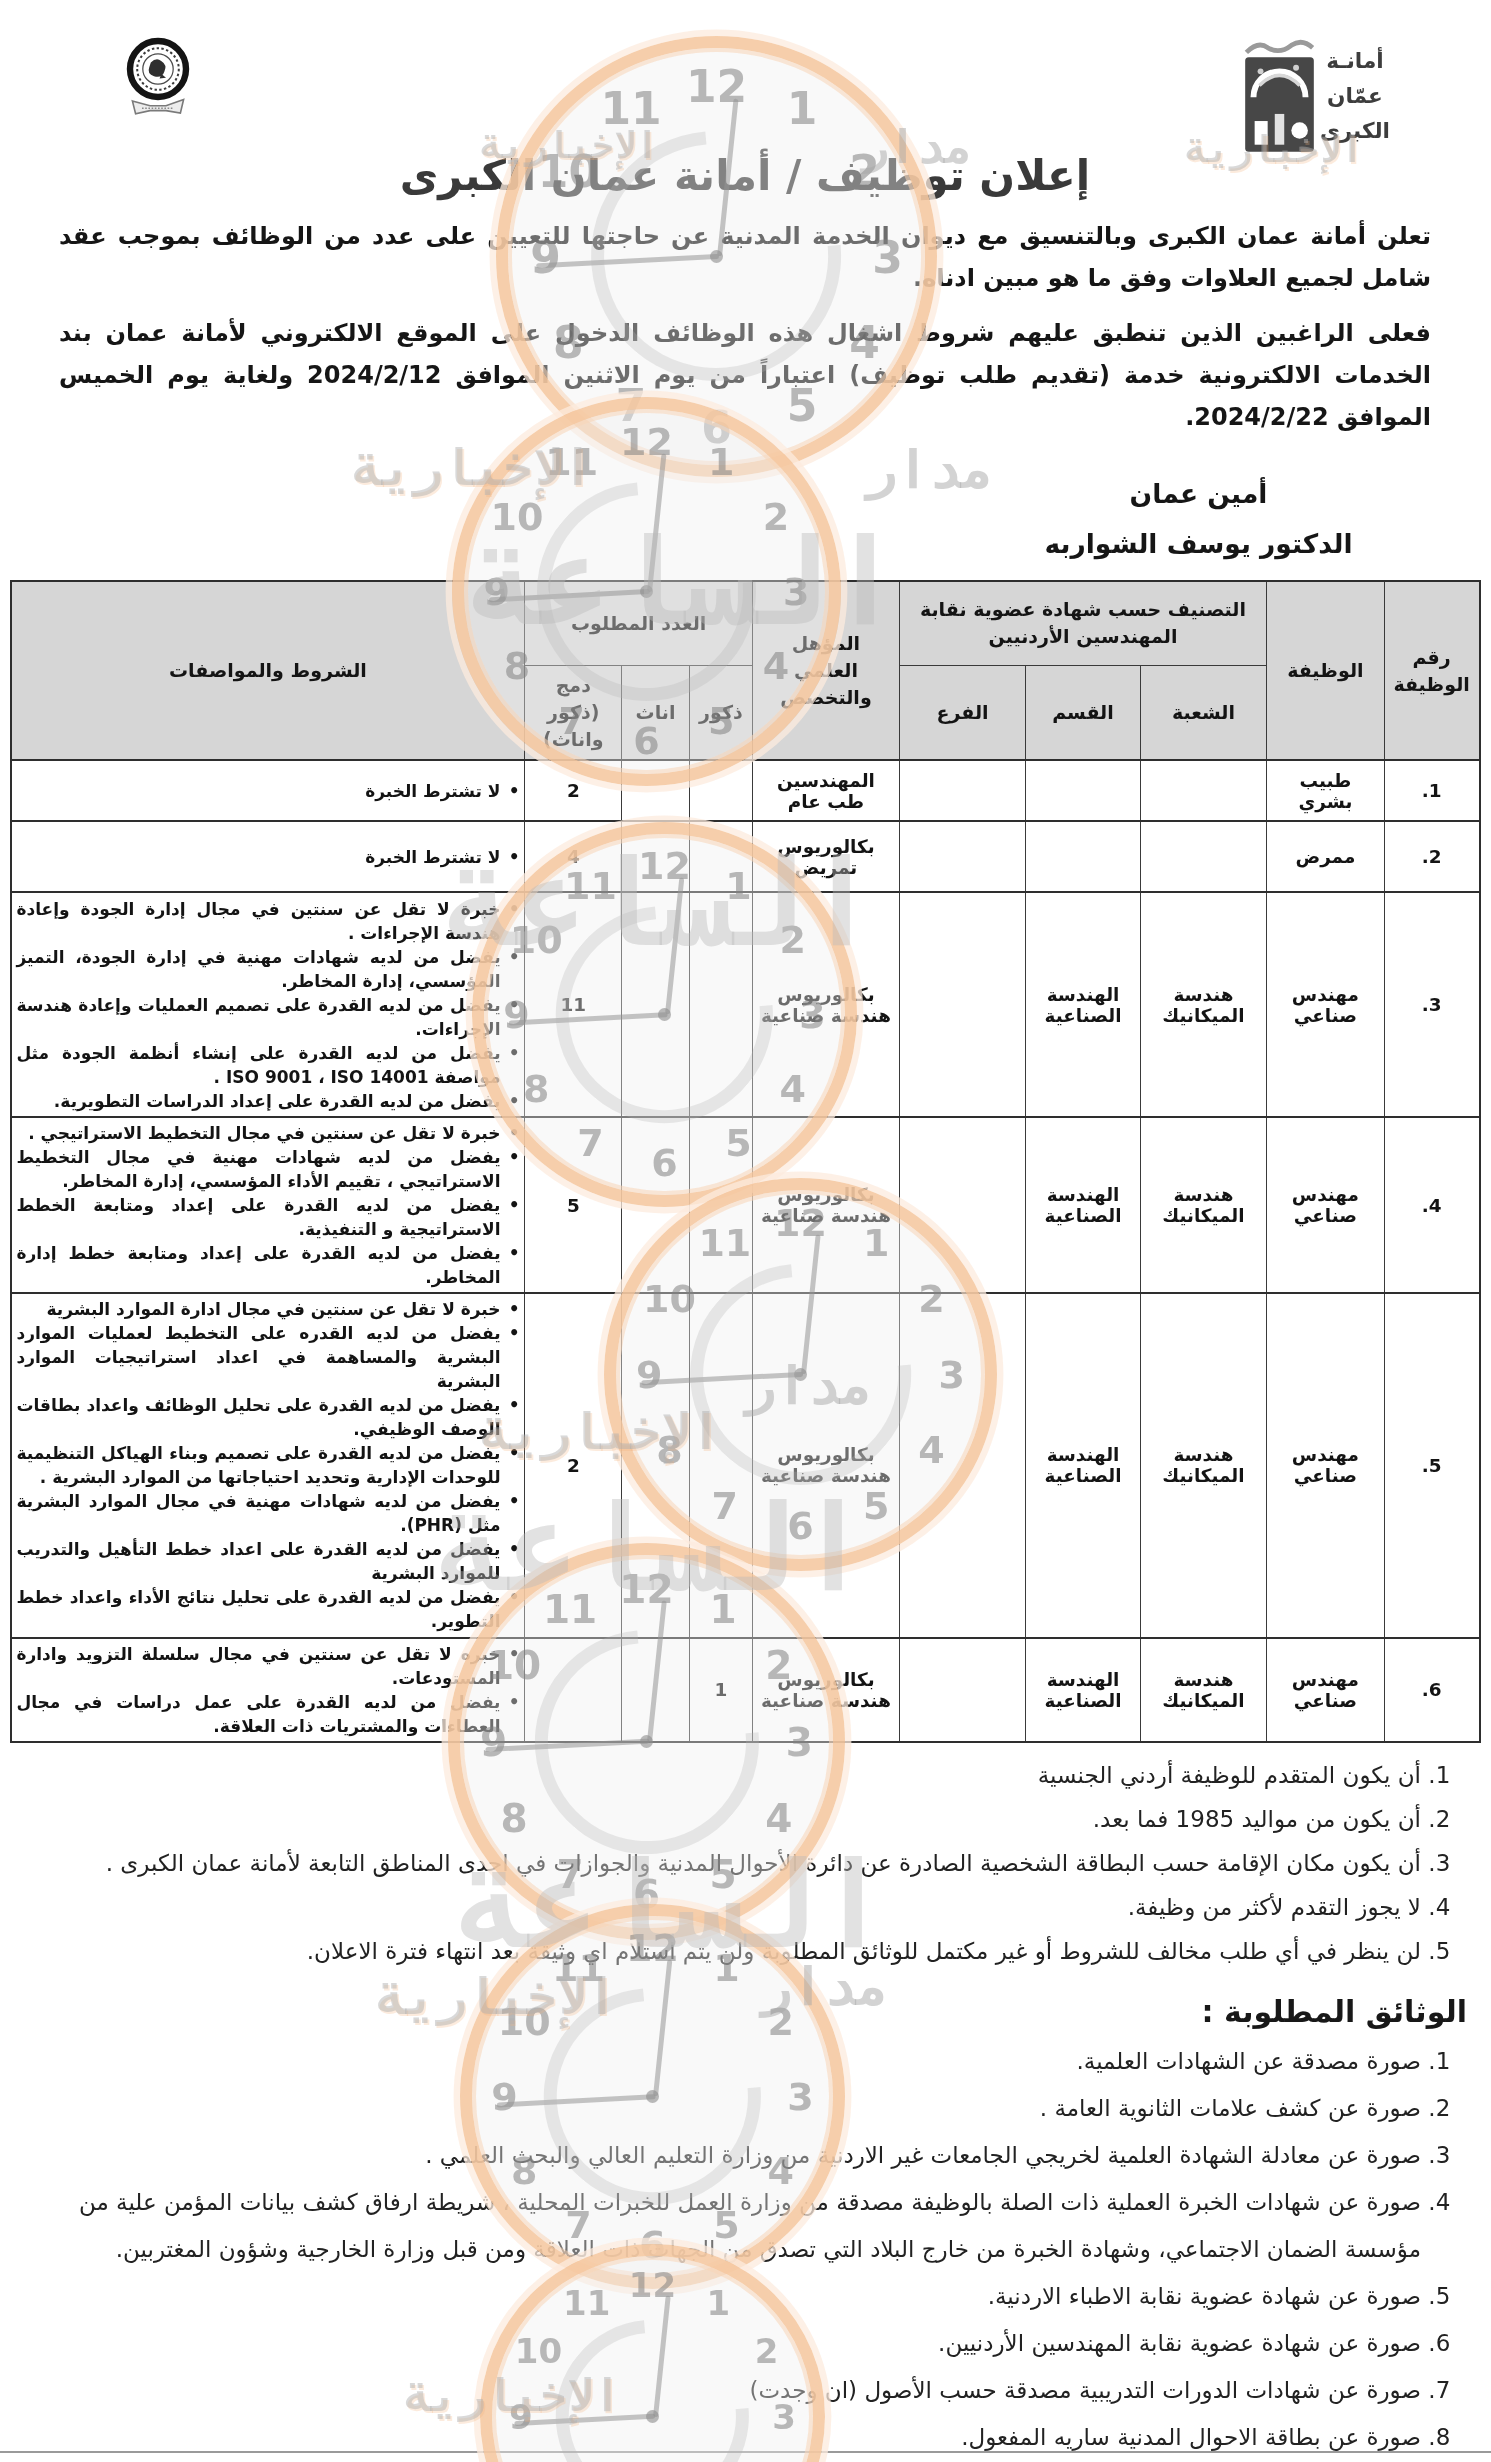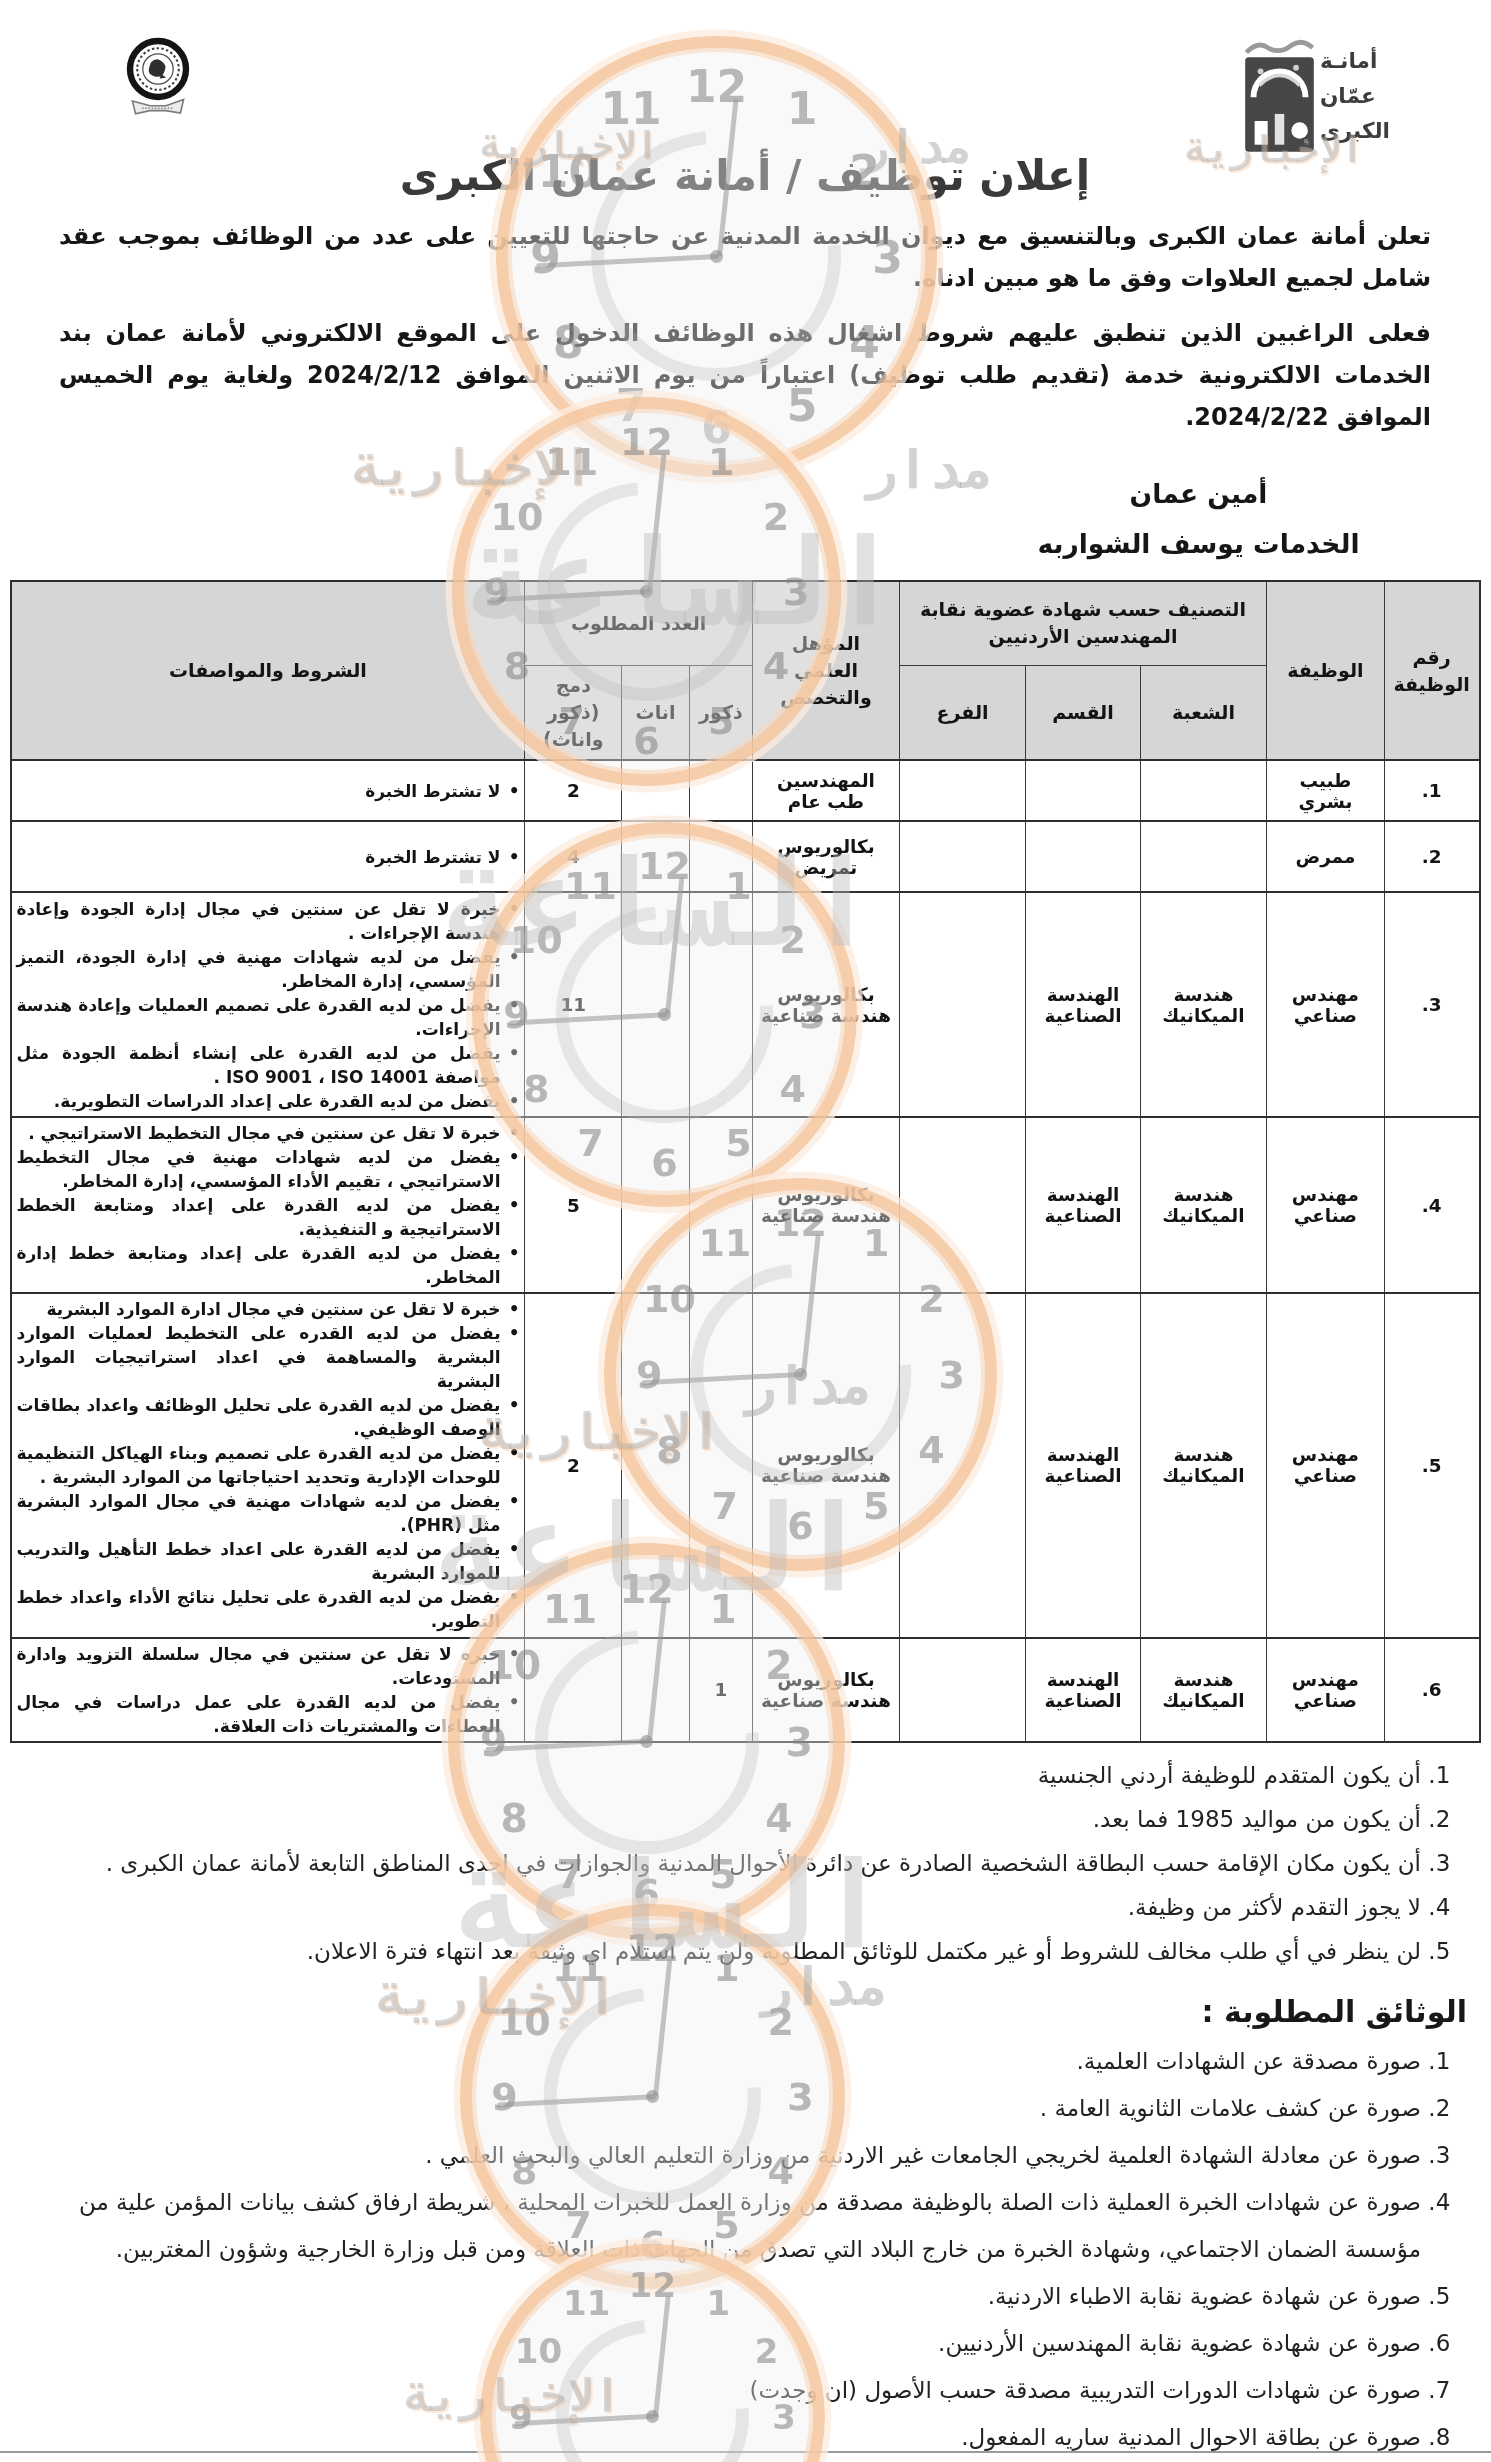--- a/index.html
+++ b/index.html
@@ -3,21 +3,21 @@
 <meta charset="utf-8">
 <style>
   html,body{margin:0;padding:0;background:#ffffff;}
   .page{position:relative;width:1492px;height:2462px;background:#fff;overflow:hidden;
         font-family:"DejaVu Sans",sans-serif;color:#1c1c1c;direction:rtl;}
   
   .hdr{position:relative;height:215px;}
   .seal{position:absolute;left:127px;top:37px;}
   .gam-logo{position:absolute;right:101px;top:35px;display:flex;align-items:center;gap:4.8px;direction:rtl;}
   .gam-emblem{width:71px;height:120px;}
-  .gam-text{font-weight:bold;font-size:21.6px;color:#3d3d3d;line-height:35px;text-align:left;}
+  .gam-text{font-weight:bold;font-size:21.6px;color:#3d3d3d;line-height:35px;text-align:center;}
   .page-title{position:absolute;top:151px;right:0;left:0;text-align:center;margin:0;
               font-size:42px;font-weight:bold;color:#3a3a3a;letter-spacing:-0.8px;}
   
   .intro{margin:0 60px;font-size:24px;font-weight:bold;line-height:42px;text-align:justify;color:#161616;}
   .intro + .intro{margin-top:13px;}
   .signature{width:433px;margin:30.5px 76px 0 0;font-size:26.5px;font-weight:bold;line-height:50px;
              text-align:center;color:#161616;}
   
   table.jobs{border-collapse:collapse;margin:11.2px 10.4px 0;width:1471px;table-layout:fixed;
              font-size:18.4px;font-weight:bold;color:#141414;}
@@ -98,21 +98,21 @@
     </div>
 
     <h1 class="page-title">إعلان توظيف / أمانة عمان الكبرى</h1>
   </div>
 
   <p class="intro">تعلن أمانة عمان الكبرى وبالتنسيق مع ديوان الخدمة المدنية عن حاجتها للتعيين على عدد من الوظائف بموجب عقد شامل لجميع العلاوات وفق ما هو مبين ادناه.</p>
   <p class="intro">فعلى الراغبين الذين تنطبق عليهم شروط اشغال هذه الوظائف الدخول على الموقع الالكتروني لأمانة عمان بند الخدمات الالكترونية خدمة (تقديم طلب توظيف) اعتباراً من يوم الاثنين الموافق 2024/2/12 ولغاية يوم الخميس الموافق 2024/2/22.</p>
 
   <div class="signature">
     <div>أمين عمان</div>
-    <div>الخدمات يوسف الشواربه</div>
+    <div>الدكتور يوسف الشواربه</div>
   </div>
 
   <table class="jobs">
     <colgroup>
       <col style="width:6.5%">
         <col style="width:8%">
         <col style="width:8.6%">
         <col style="width:7.8%">
       <col style="width:8.6%">
         <col style="width:10%">

